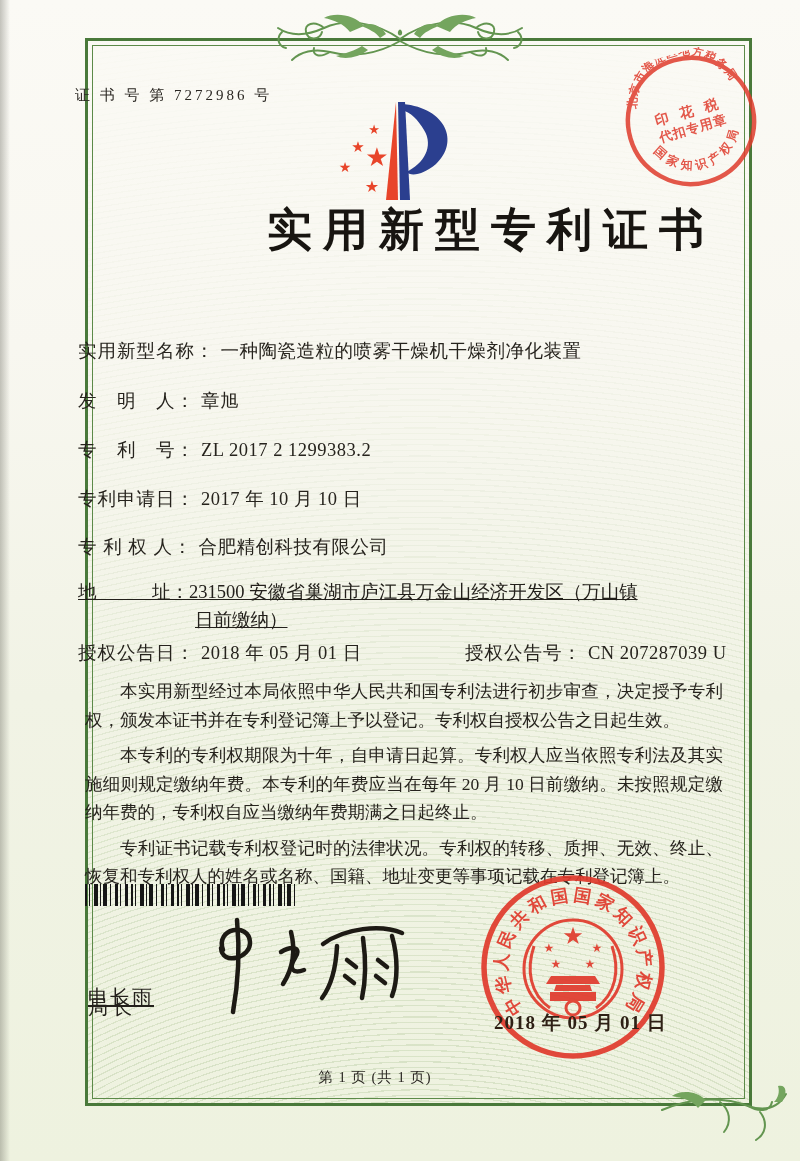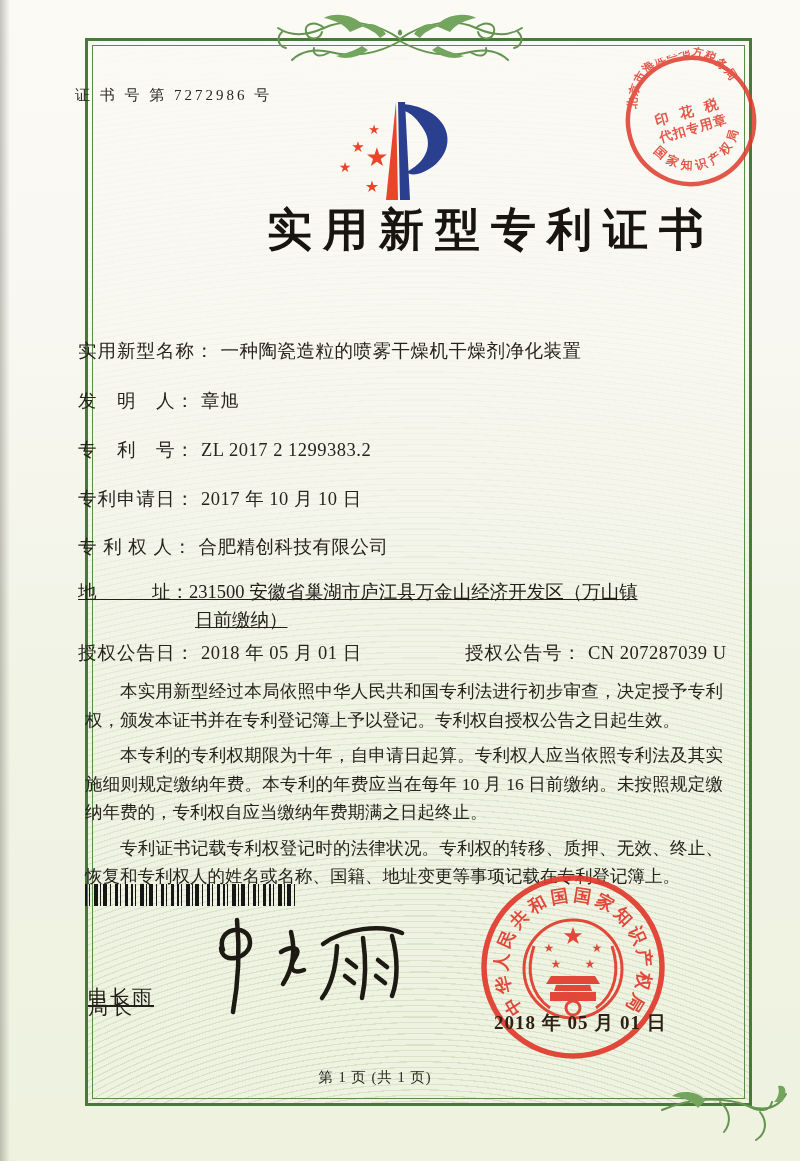--- a/index.html
+++ b/index.html
@@ -174,21 +174,21 @@
     <div class="addr-line2">日前缴纳）</div>
   </div>
 
   <div class="abs field-row" style="top:640px;width:652px">
     <span class="lbl">授权公告日：</span><span class="val">2018 年 05 月 01 日</span>
     <span class="grant-no"><span class="lbl">授权公告号：</span><span class="val">CN 207287039 U</span></span>
   </div>
 
   <div class="abs paras">
     <p>本实用新型经过本局依照中华人民共和国专利法进行初步审查，决定授予专利权，颁发本证书并在专利登记簿上予以登记。专利权自授权公告之日起生效。</p>
-    <p>本专利的专利权期限为十年，自申请日起算。专利权人应当依照专利法及其实施细则规定缴纳年费。本专利的年费应当在每年 10 月 16 日前缴纳。未按照规定缴纳年费的，专利权自应当缴纳年费期满之日起终止。</p>
+    <p>本专利的专利权期限为十年，自申请日起算。专利权人应当依照专利法及其实施细则规定缴纳年费。本专利的年费应当在每年 20 月 10 日前缴纳。未按照规定缴纳年费的，专利权自应当缴纳年费期满之日起终止。</p>
     <p>专利证书记载专利权登记时的法律状况。专利权的转移、质押、无效、终止、恢复和专利权人的姓名或名称、国籍、地址变更等事项记载在专利登记簿上。</p>
   </div>
 
   <div class="abs barcode"></div>
 
   <div class="abs commissioner-title">局长</div>
   <div class="abs commissioner-name">申长雨</div>
 
   <svg class="abs signature" width="220" height="108" viewBox="0 0 220 108">
     <g stroke="#1d1a14" stroke-width="4.5" fill="none" stroke-linecap="round" stroke-linejoin="round">

